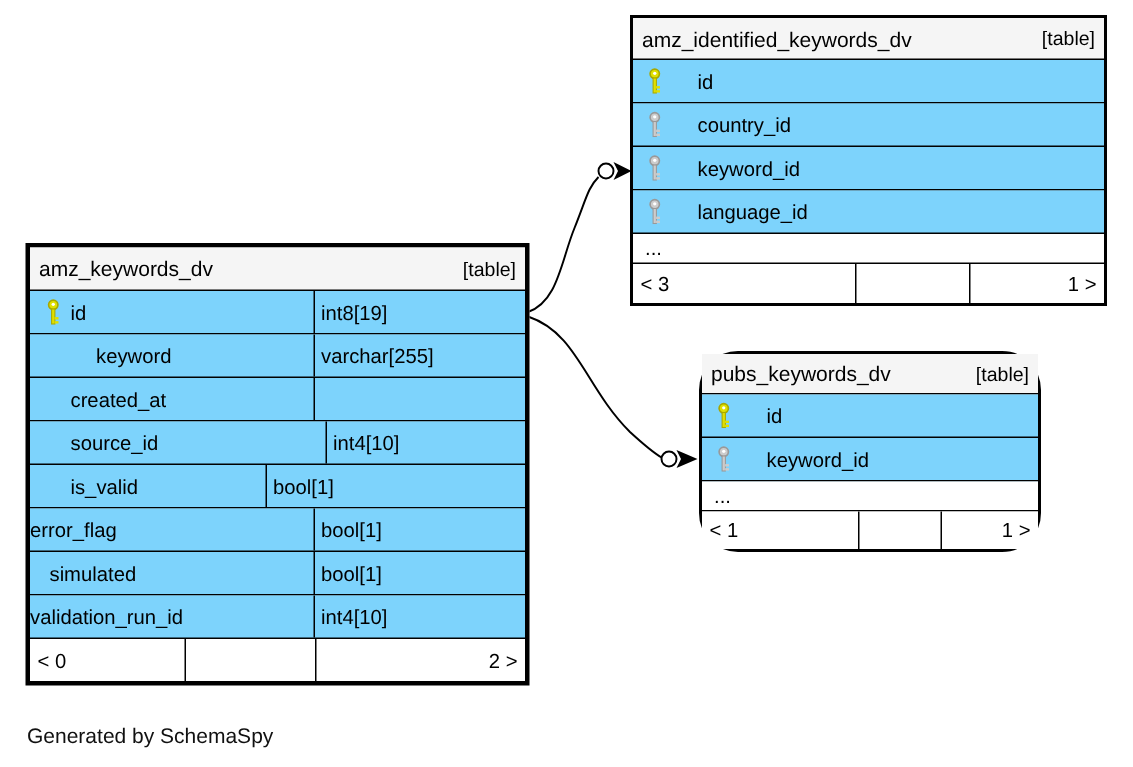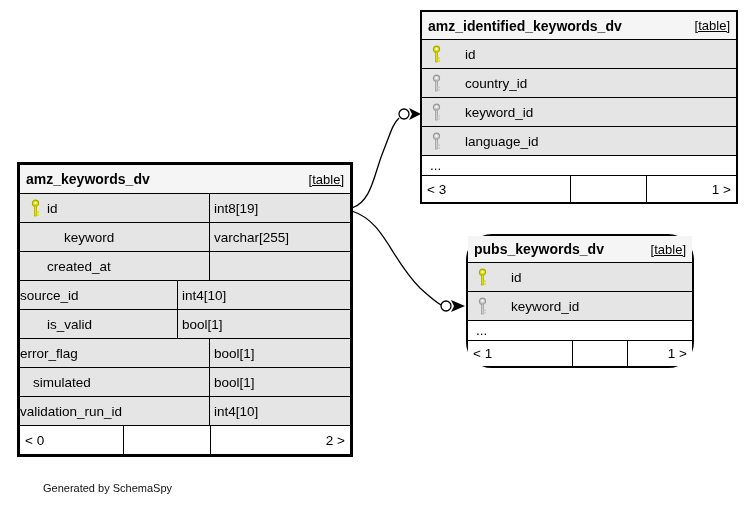--- a/index.html
+++ b/index.html
@@ -1,31 +1,31 @@
 <!DOCTYPE html>
 <html><head>
 <meta charset="utf-8">
 <style>
   html, body { margin: 0; padding: 0; background: #ffffff; }
   body { font-family: "Liberation Sans", sans-serif; color: #000; }
   .canvas { position: relative; width: 755px; height: 511px; background: #fff; overflow: hidden; }
   .connectors { position: absolute; left: 0; top: 0; z-index: 1; }
   .db-table { position: absolute; background: #fff; border-style: solid; border-color: #000; box-sizing: border-box; z-index: 2; }
   .thead { display: flex; align-items: center; background: #f5f5f5; border-bottom: 1px solid #000; padding: 0 6px; box-sizing: border-box; }
-  .tname { font-weight: bold; font-size: 14px; white-space: nowrap; }
-  .tbadge { margin-left: auto; font-size: 13px; padding-left: 10px; white-space: nowrap; text-decoration: underline; }
-  .trow { display: flex; align-items: stretch; border-bottom: 1px solid #000; box-sizing: border-box; font-size: 13.5px; background: #e5e5e5; }
+  .tname { font-weight: normal; font-size: 14px; white-space: nowrap; }
+  .tbadge { margin-left: auto; font-size: 13px; padding-left: 10px; white-space: nowrap; }
+  .trow { display: flex; align-items: stretch; border-bottom: 1px solid #000; box-sizing: border-box; font-size: 13.5px; background: #7dd3fc; }
   .name-cell { position: relative; display: flex; align-items: center; box-sizing: border-box; }
   .with-divider { border-right: 1px solid #000; }
   .type-cell { flex: 1; display: flex; align-items: center; padding-left: 4px; box-sizing: border-box; white-space: nowrap; }
   .key-icon { position: absolute; top: 50%; transform: translateY(-50%); }
   .ellipsis-row { display: flex; align-items: center; border-bottom: 1px solid #000; padding-left: 8px; font-size: 13.5px; box-sizing: border-box; background: #fff; }
   .tfoot { display: flex; font-size: 13.5px; background: #fff; }
   .tfoot .cell { display: flex; align-items: center; box-sizing: border-box; white-space: nowrap; }
-  .note { position: absolute; left: 18px; top: 482px; font-size: 11px; color: #111; z-index: 2; margin-left: 25px; }
+  .note { position: absolute; left: 18px; top: 482px; font-size: 14px; color: #111; z-index: 2; }
 </style>
 </head>
 <body>
 
 <div class="canvas">
 
   <svg class="connectors" width="755" height="511" viewBox="0 0 755 511">
     <path d="M 352 208 C 372 201, 374 174, 383 152 C 391 132, 392 125, 399 118" fill="none" stroke="#000" stroke-width="1.3"></path>
     <circle cx="404" cy="114" r="5" fill="#fff" stroke="#000" stroke-width="1.3"></circle>
     <polygon points="409,108 421,114 409,120 412,114" fill="#000"></polygon>
@@ -63,21 +63,21 @@
         <div class="type-cell">
           <span>varchar[255]</span>
         </div>
       </div>
       <div class="trow" style="height:29px">
         <div class="name-cell with-divider" style="width:190px;padding-left:27px">
           <span>created_at</span>
         </div>
       </div>
       <div class="trow" style="height:29px">
-        <div class="name-cell with-divider" style="width:158px;">
+        <div class="name-cell with-divider" style="width:198px;padding-left:27px">
           <span>source_id</span>
         </div>
         <div class="type-cell">
           <span>int4[10]</span>
         </div>
       </div>
       <div class="trow" style="height:29px">
         <div class="name-cell with-divider" style="width:158px;padding-left:27px">
           <span>is_valid</span>
         </div>

